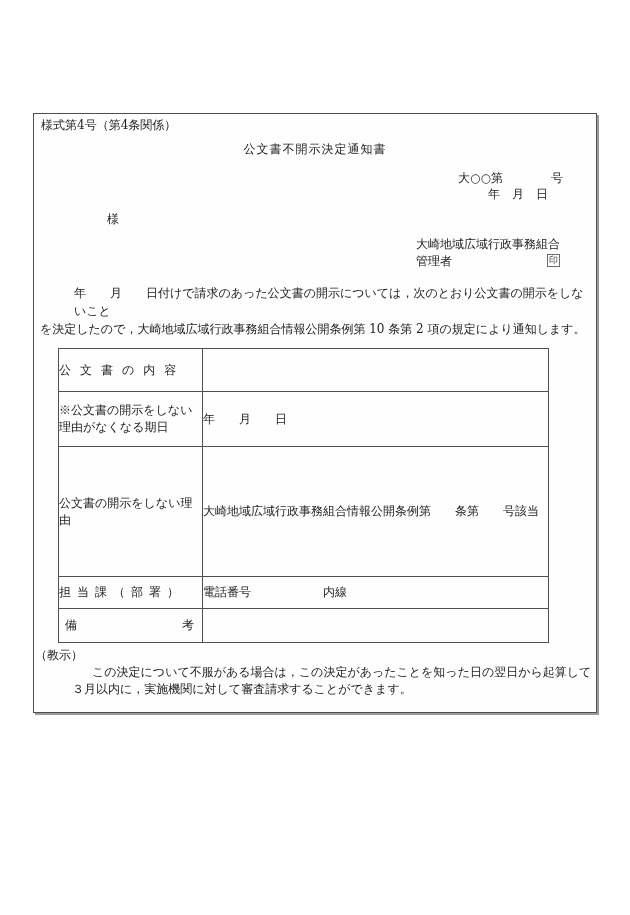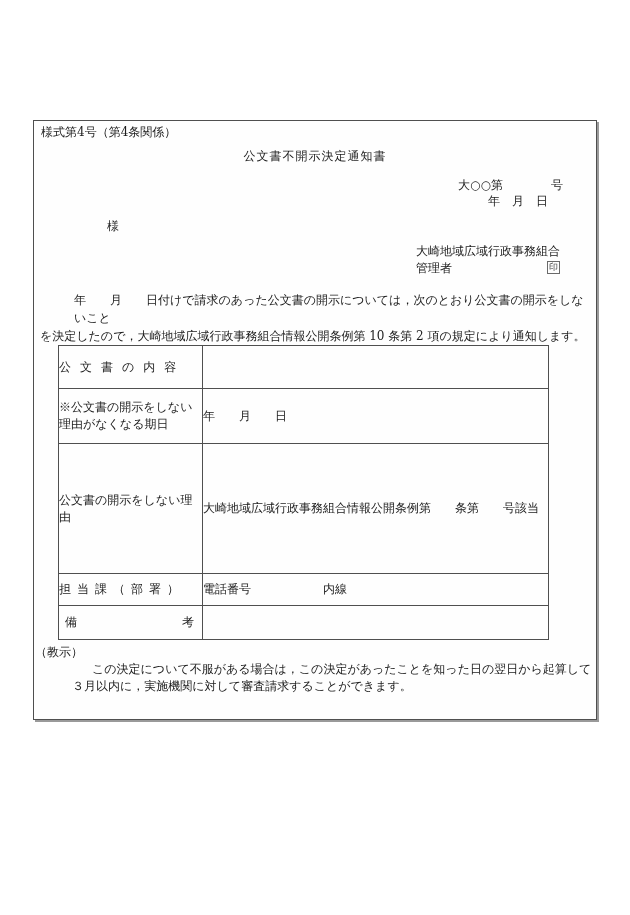--- a/index.html
+++ b/index.html
@@ -12,21 +12,21 @@
     width: 630px;
     height: 915px;
     position: relative;
     font-family: "DejaVu Serif", "Liberation Serif", serif;
     color: #1c1c1c;
     -webkit-font-smoothing: antialiased;
   }
   .sheet {
     position: absolute;
     left: 33px;
-    top: 120px;
+    top: 113px;
     width: 564px;
     height: 600px;
     box-sizing: border-box;
     border: 1px solid #4f4f4f;
     box-shadow: 2px 2px 0 #9a9a9a;
     background: #fefefe;
     overflow: hidden;
     font-size: 12px;
     line-height: 14px;
   }
@@ -81,20 +81,21 @@
   }
   .body-para {
     margin-top: 16px;
     padding: 0 8px 0 6px;
     font-size: 12px;
     line-height: 18px;
   }
   .body-line1 { padding-left: 34px; }
   table.form-table {
     margin-left: 24px;
+    margin-top: 10px;
     border-collapse: collapse;
     table-layout: fixed;
     width: 490px;
   }
   table.form-table td {
     border: 1px solid #4f4f4f;
     font-size: 12px;
     line-height: 17px;
     vertical-align: middle;
     padding: 0;

